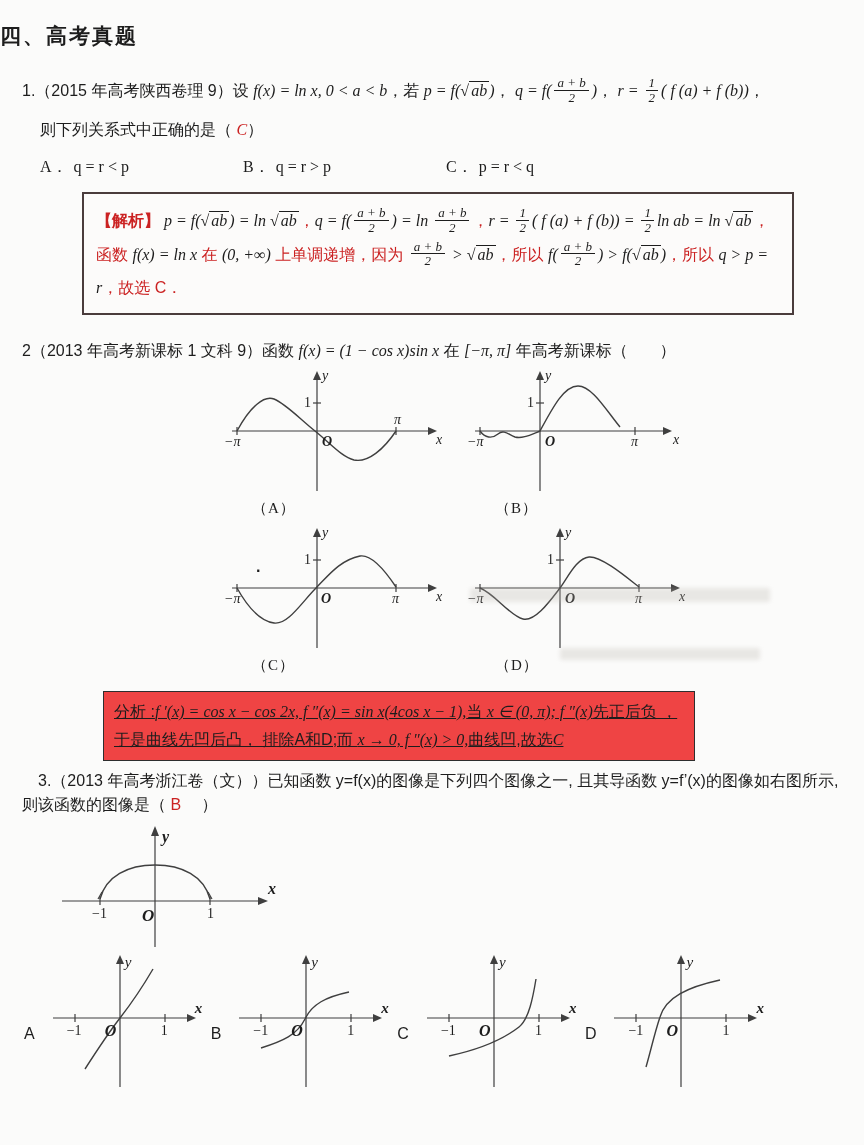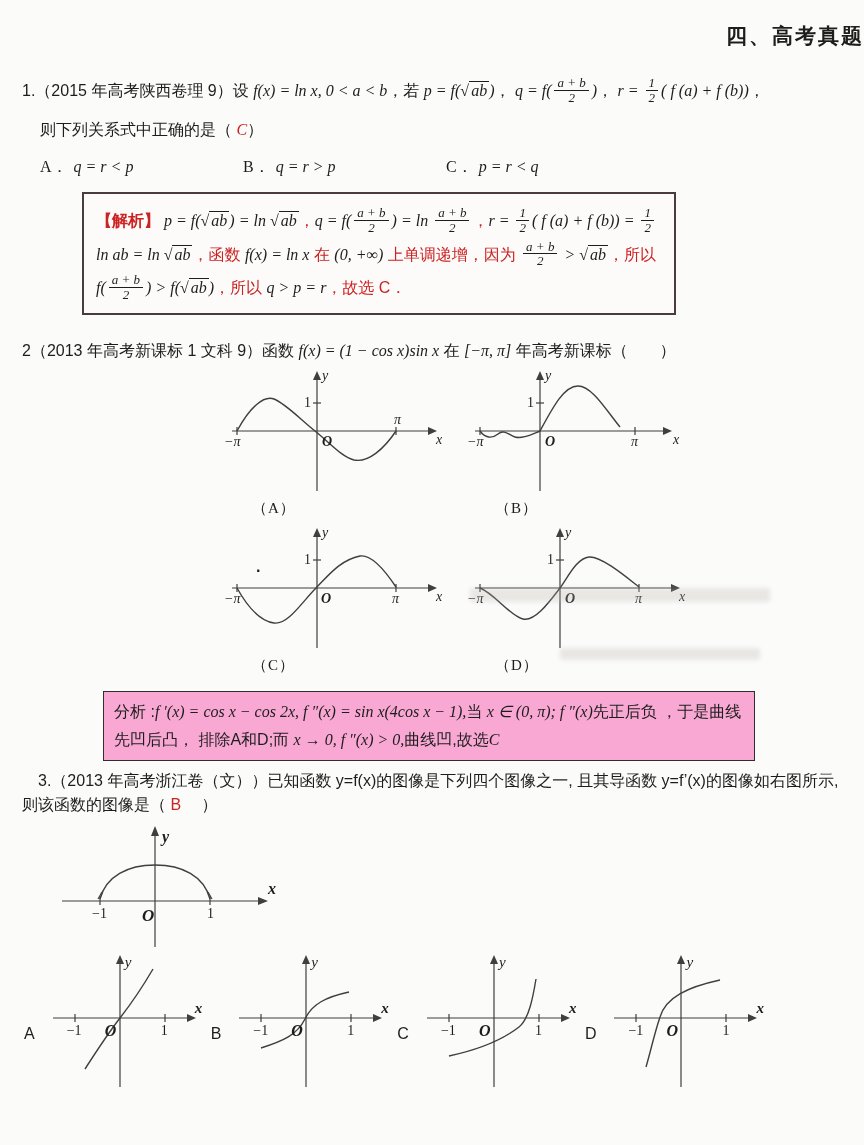--- a/index.html
+++ b/index.html
@@ -2,35 +2,35 @@
 <html><head>
 <meta charset="utf-8">
 <style>
   * { margin:0; padding:0; box-sizing:border-box; }
   html,body { background:#e8e8e8; }
   .page {
     position:relative; width:864px; height:1145px; margin:0 auto;
     background:#fbfbfa; color:#1d1d1d; overflow:hidden;
     font-family:"Liberation Sans", sans-serif; font-size:16px;
   }
-  .title { text-align:right; padding-top:22px; font-size:21px; font-weight:bold; letter-spacing:2px; }
+  .title { text-align:left; padding-top:22px; font-size:21px; font-weight:bold; letter-spacing:2px; }
   .stem { margin:24px 20px 0 22px; line-height:1.5; }
   .q1stem { margin-top:28px; }
   .ansline { margin:14px 20px 0 40px; }
   .options { display:flex; margin:16px 20px 0 40px; }
   .opt { width:203px; white-space:nowrap; }
   .opt .lbl { font-family:"Liberation Serif",serif; }
-  .opt .expr { font-family:"Liberation Serif",serif; font-style:italic; margin-left:6px;text-align:right; }
+  .opt .expr { font-family:"Liberation Serif",serif; margin-left:6px;text-align:right; }
   .solbox {
-    margin:14px 0 0 82px; width:594px; border:2px solid #4a3c3c;
+    margin:14px 0 0 82px; width:712px; border:2px solid #4a3c3c;
     padding:10px 12px 8px 12px; line-height:2.1; background:#fcfbfa;
   }
   .anabox {
-    margin:16px 0 0 103px; width:652px; border:1.5px solid #2e2e2e;
-    padding:6px 10px; line-height:1.75; background:#f9a8d4;
+    margin:16px 0 0 103px; width:592px; border:1.5px solid #2e2e2e;
+    padding:6px 10px; line-height:1.75; background:#ef4444;text-decoration:underline;
   }
   .m  { font-family:"Liberation Serif",serif; font-style:italic; }
   .tx { font-family:"Liberation Sans",sans-serif; }
   .r  { color:#cb2222; }
   .b  { font-weight:bold; }
   .frac { display:inline-flex; flex-direction:column; vertical-align:middle; text-align:center;
           font-family:"Liberation Serif",serif; font-style:italic; line-height:1.05; margin:0 3px; position:relative; top:-2px; font-size:13px;}
   .fn { border-bottom:1.2px solid currentColor; padding:0 3px; display:block; }
   .fd { display:block; }
   .sqrt { white-space:nowrap; font-family:"Liberation Serif",serif; font-style:italic; }

